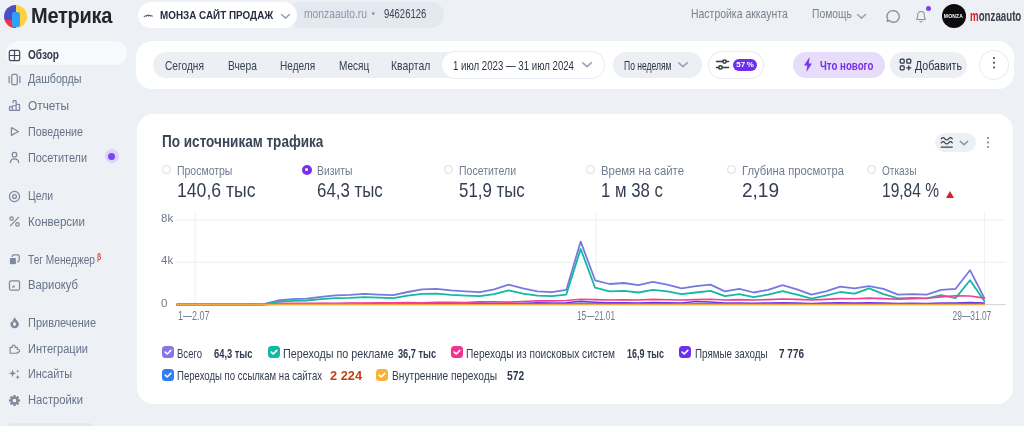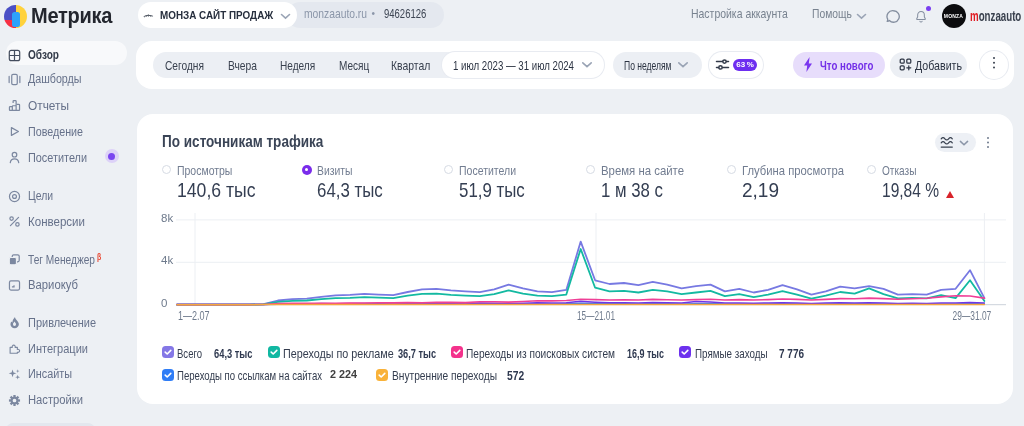--- a/index.html
+++ b/index.html
@@ -107,21 +107,21 @@
 <div class="abs" style="left:613px;top:51.5px;width:89px;height:26px;border-radius:13px;background:#eceff4"></div>
 <svg class="abs" style="left:676.5px;top:61px" width="12" height="8" viewBox="0 0 12 8" fill="none" stroke="#9aa4b5" stroke-width="1.6" stroke-linecap="round">
     <path d="M1.8 1.8 6 5.6 10.2 1.8"></path>
   </svg>
 <div class="abs" style="left:709px;top:51.5px;width:54px;height:26px;border-radius:13px;background:#fff;box-shadow:0 0 0 1px #e8ebf1"></div>
 <svg class="abs" style="left:715px;top:57px" width="15" height="15" viewBox="0 0 15 15" fill="none" stroke="#333b4a" stroke-width="1.5" stroke-linecap="round">
     <path d="M1.5 4.6h6M11.5 4.6h2M1.5 10.4h2M7.5 10.4h6"></path>
     <circle cx="9.5" cy="4.6" r="1.7"></circle>
     <circle cx="5.5" cy="10.4" r="1.7"></circle>
   </svg>
-<div class="abs" style="left:733px;top:58.5px;width:24px;height:12px;border-radius:6px;background:#6d2ef0;color:#fff;font-size:8px;font-weight:700;text-align:center;line-height:12.5px">63 %</div>
+<div class="abs" style="left:733px;top:58.5px;width:24px;height:12px;border-radius:6px;background:#6d2ef0;color:#fff;font-size:8px;font-weight:700;text-align:center;line-height:12.5px">57 %</div>
 <div class="abs" style="left:793px;top:51.5px;width:92px;height:26px;border-radius:13px;background:#e7ddfb"></div>
 <svg class="abs" style="left:801px;top:56px" width="14" height="17" viewBox="0 0 14 17" fill="#7a36ef">
     <path d="M8.6 1 3 9.4h3.2L5.4 16 11 7.6H7.8Z"></path>
   </svg>
 <div class="abs" style="left:890px;top:51.5px;width:77px;height:26px;border-radius:13px;background:#eceff4"></div>
 <svg class="abs" style="left:898.5px;top:58px" width="13" height="13" viewBox="0 0 15 15" fill="none" stroke="#2b3342" stroke-width="1.4" stroke-linecap="round">
     <rect x="1.4" y="1.4" width="4.6" height="4.6" rx="1.2"></rect>
     <rect x="9" y="1.4" width="4.6" height="4.6" rx="1.2"></rect>
     <rect x="1.4" y="9" width="4.6" height="4.6" rx="1.2"></rect>
     <path d="M11.3 9v4.6M9 11.3h4.6"></path>
@@ -239,15 +239,15 @@
 <div class="abs" style="left:881.6px;top:178.3px;font-size:21px;color:#343e52;white-space:nowrap;transform:scaleX(0.7397);transform-origin:0 0">19,84 %</div>
 <div class="abs" style="left:177.3px;top:345.8px;font-size:13px;color:#333c4e;white-space:nowrap;transform:scaleX(0.7334);transform-origin:0 0">Всего</div>
 <div class="abs" style="left:213.5px;top:345.8px;font-size:13px;color:#2f3950;white-space:nowrap;font-weight:700;transform:scaleX(0.7181);transform-origin:0 0">64,3 тыс</div>
 <div class="abs" style="left:283.3px;top:345.8px;font-size:13px;color:#333c4e;white-space:nowrap;transform:scaleX(0.8277);transform-origin:0 0">Переходы по рекламе</div>
 <div class="abs" style="left:397.5px;top:345.8px;font-size:13px;color:#2f3950;white-space:nowrap;font-weight:700;transform:scaleX(0.7088);transform-origin:0 0">36,7 тыс</div>
 <div class="abs" style="left:465.5px;top:345.8px;font-size:13px;color:#333c4e;white-space:nowrap;transform:scaleX(0.7796);transform-origin:0 0">Переходы из поисковых систем</div>
 <div class="abs" style="left:626.5px;top:345.8px;font-size:13px;color:#2f3950;white-space:nowrap;font-weight:700;transform:scaleX(0.6901);transform-origin:0 0">16,9 тыс</div>
 <div class="abs" style="left:695px;top:345.8px;font-size:13px;color:#333c4e;white-space:nowrap;transform:scaleX(0.7551);transform-origin:0 0">Прямые заходы</div>
 <div class="abs" style="left:779.4px;top:345.8px;font-size:13px;color:#2f3950;white-space:nowrap;font-weight:700;transform:scaleX(0.7685);transform-origin:0 0">7 776</div>
 <div class="abs" style="left:177.3px;top:368.3px;font-size:13px;color:#333c4e;white-space:nowrap;transform:scaleX(0.7372);transform-origin:0 0">Переходы по ссылкам на сайтах</div>
-<div class="abs" style="left:330px;top:368.3px;font-size:11px;color:#404040;white-space:nowrap;font-weight:700;transform:scaleX(0.9837);transform-origin:0 0">2 224</div>
+<div class="abs" style="left:330px;top:368.3px;font-size:13px;color:#c2410c;white-space:nowrap;font-weight:700;transform:scaleX(0.9837);transform-origin:0 0">2 224</div>
 <div class="abs" style="left:391.7px;top:368.3px;font-size:13px;color:#333c4e;white-space:nowrap;transform:scaleX(0.7842);transform-origin:0 0">Внутренние переходы</div>
 <div class="abs" style="left:507.4px;top:368.3px;font-size:13px;color:#2f3950;white-space:nowrap;font-weight:700;transform:scaleX(0.7930);transform-origin:0 0">572</div>
 
 </body></html>

